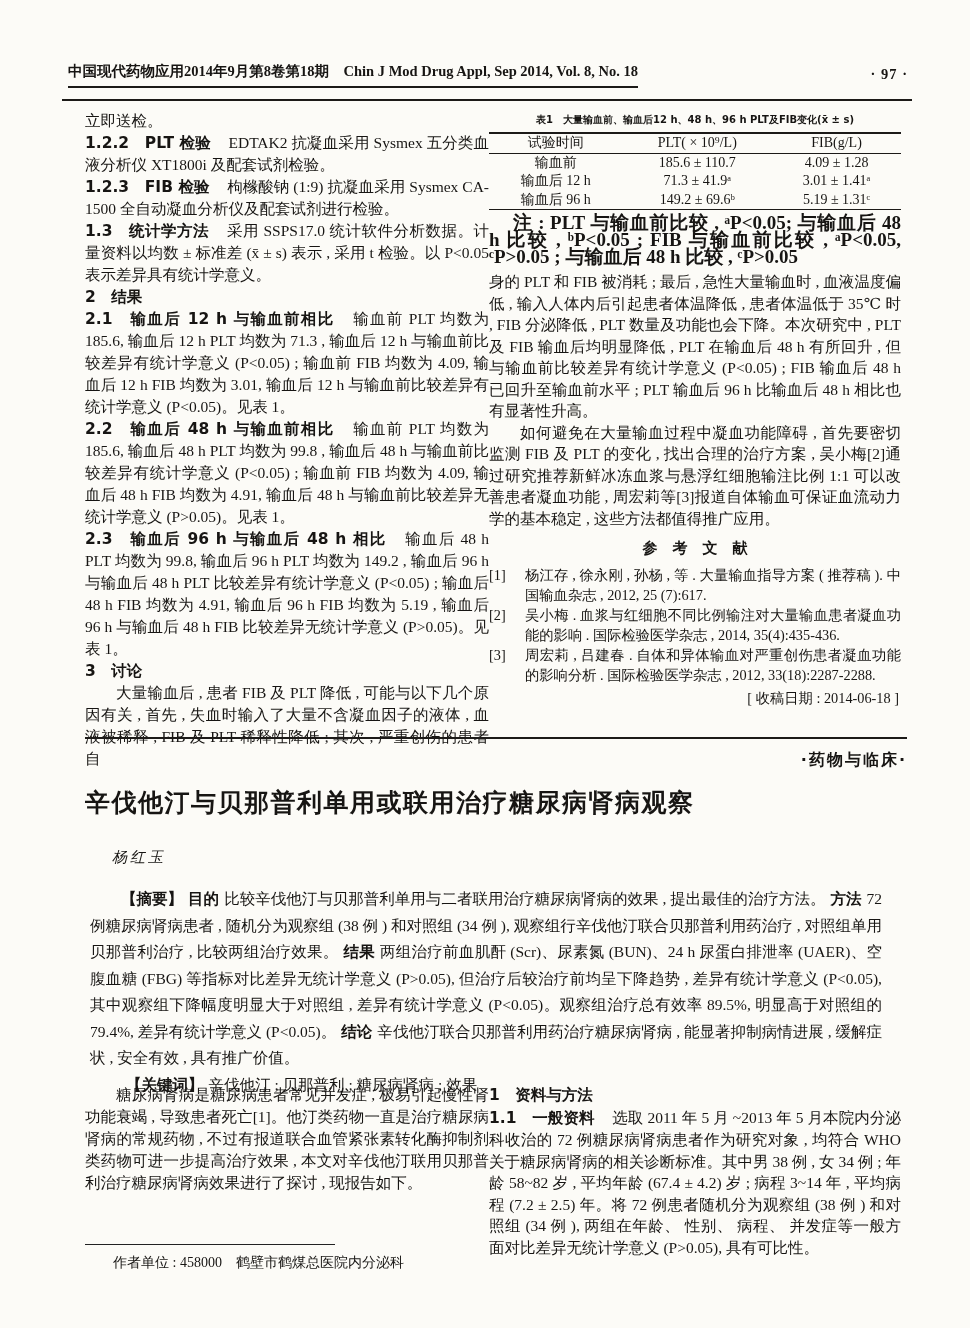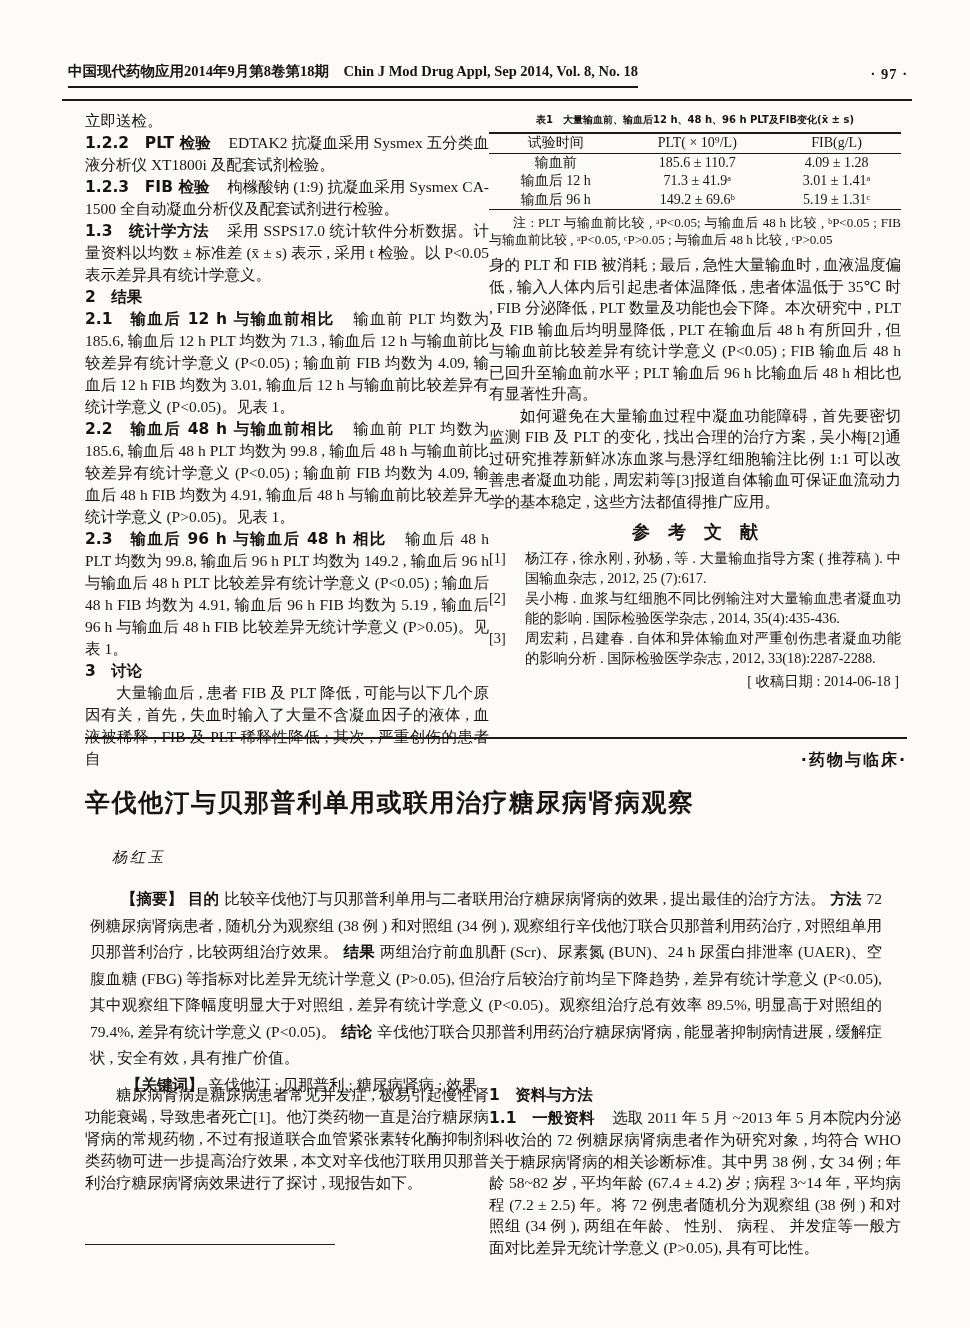--- a/index.html
+++ b/index.html
@@ -27,24 +27,24 @@
   .col-right .para { line-height:21.5px; }
   .ind { text-indent:31px; }
   .p-head { margin-right:2px; }
 
   
   .tbl-caption { font-size:10px; margin:0 0 3px 0; line-height:19px;text-align:center; }
   table.tbl { width:100%; border-collapse:collapse; font-size:14px;
     border-top:2.2px solid #1c1a18; border-bottom:1.6px solid #1c1a18; }
   table.tbl th { border-bottom:1.4px solid #1c1a18; font-weight:normal; }
   table.tbl th, table.tbl td { padding:0 2px; text-align:center; line-height:18.5px; white-space:nowrap; }
-  .tbl-note { font-size:13px; line-height:17px; margin:4px 0 6px 0; text-align:justify; text-indent:24px; }
+  .tbl-note { font-size:19px; line-height:17px; margin:4px 0 6px 0; text-align:justify; text-indent:24px;font-weight:bold; }
 
   
-  .refs-heading { text-align:center; font-size:18px; margin:9px 0 6px 0; line-height:21px; }
+  .refs-heading { text-align:center; font-size:15px; margin:9px 0 6px 0; line-height:21px; }
   .ref { display:flex; font-size:14.3px; line-height:20px; }
   .ref-label { width:36px; flex:none; }
   .ref-text { flex:1; text-align:justify; }
   .received { text-align:right; font-size:14.3px; line-height:20px; margin-top:3px; padding-right:2px; }
 
   
   .divider { position:absolute; top:737px; left:85px; width:822px; border-top:2px solid #1c1a18; }
 
   
   .a2-tag { position:absolute; top:750px; right:63px; font-size:16px; letter-spacing:2px; }
@@ -153,15 +153,16 @@
       <p class="para ind"><span>糖尿病肾病是糖尿病患者常见并发症 , 极易引起慢性肾功能衰竭 , 导致患者死亡[1]。他汀类药物一直是治疗糖尿病肾病的常规药物 , 不过有报道联合血管紧张素转化酶抑制剂类药物可进一步提高治疗效果 , 本文对辛伐他汀联用贝那普利治疗糖尿病肾病效果进行了探讨 , 现报告如下。</span></p>
     </div>
     <div class="col-right">
       <p class="para"><b class="hei p-head">1　资料与方法</b></p>
       <p class="para"><b class="hei p-head">1.1　一般资料</b><span>　选取 2011 年 5 月 ~2013 年 5 月本院内分泌科收治的 72 例糖尿病肾病患者作为研究对象 , 均符合 WHO 关于糖尿病肾病的相关诊断标准。其中男 38 例 , 女 34 例 ; 年龄 58~82 岁 , 平均年龄 (67.4 ± 4.2) 岁 ; 病程 3~14 年 , 平均病程 (7.2 ± 2.5) 年。将 72 例患者随机分为观察组 (38 例 ) 和对照组 (34 例 ), 两组在年龄、 性别、 病程、 并发症等一般方面对比差异无统计学意义 (P&gt;0.05), 具有可比性。</span></p>
     </div>
   </div>
 
   <div class="footnote">
     <div class="footnote-rule"></div>
+    <div class="footnote-text">作者单位 : 458000　鹤壁市鹤煤总医院内分泌科</div>
   </div>
 
 </div>
 
 </body></html>

